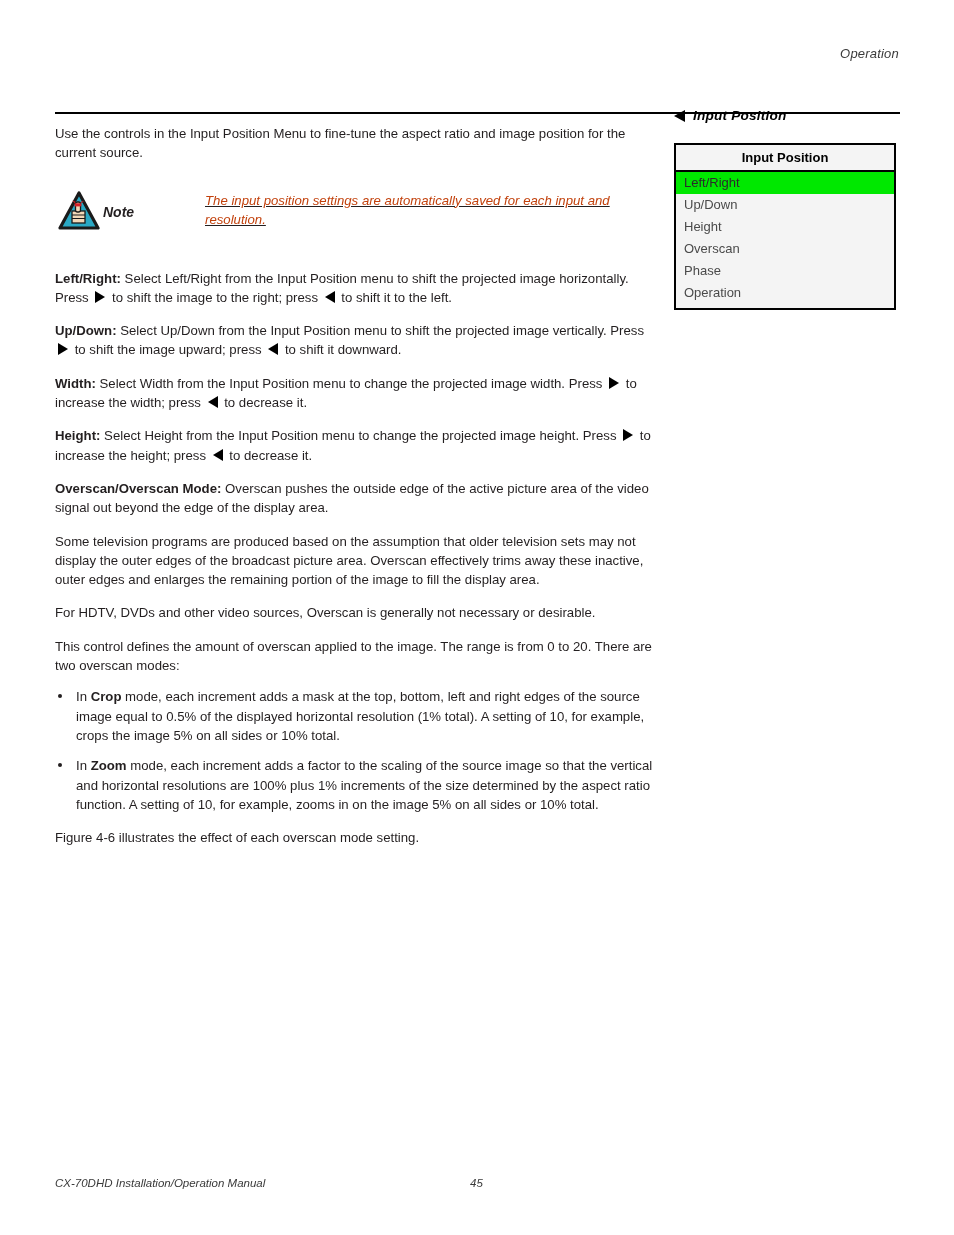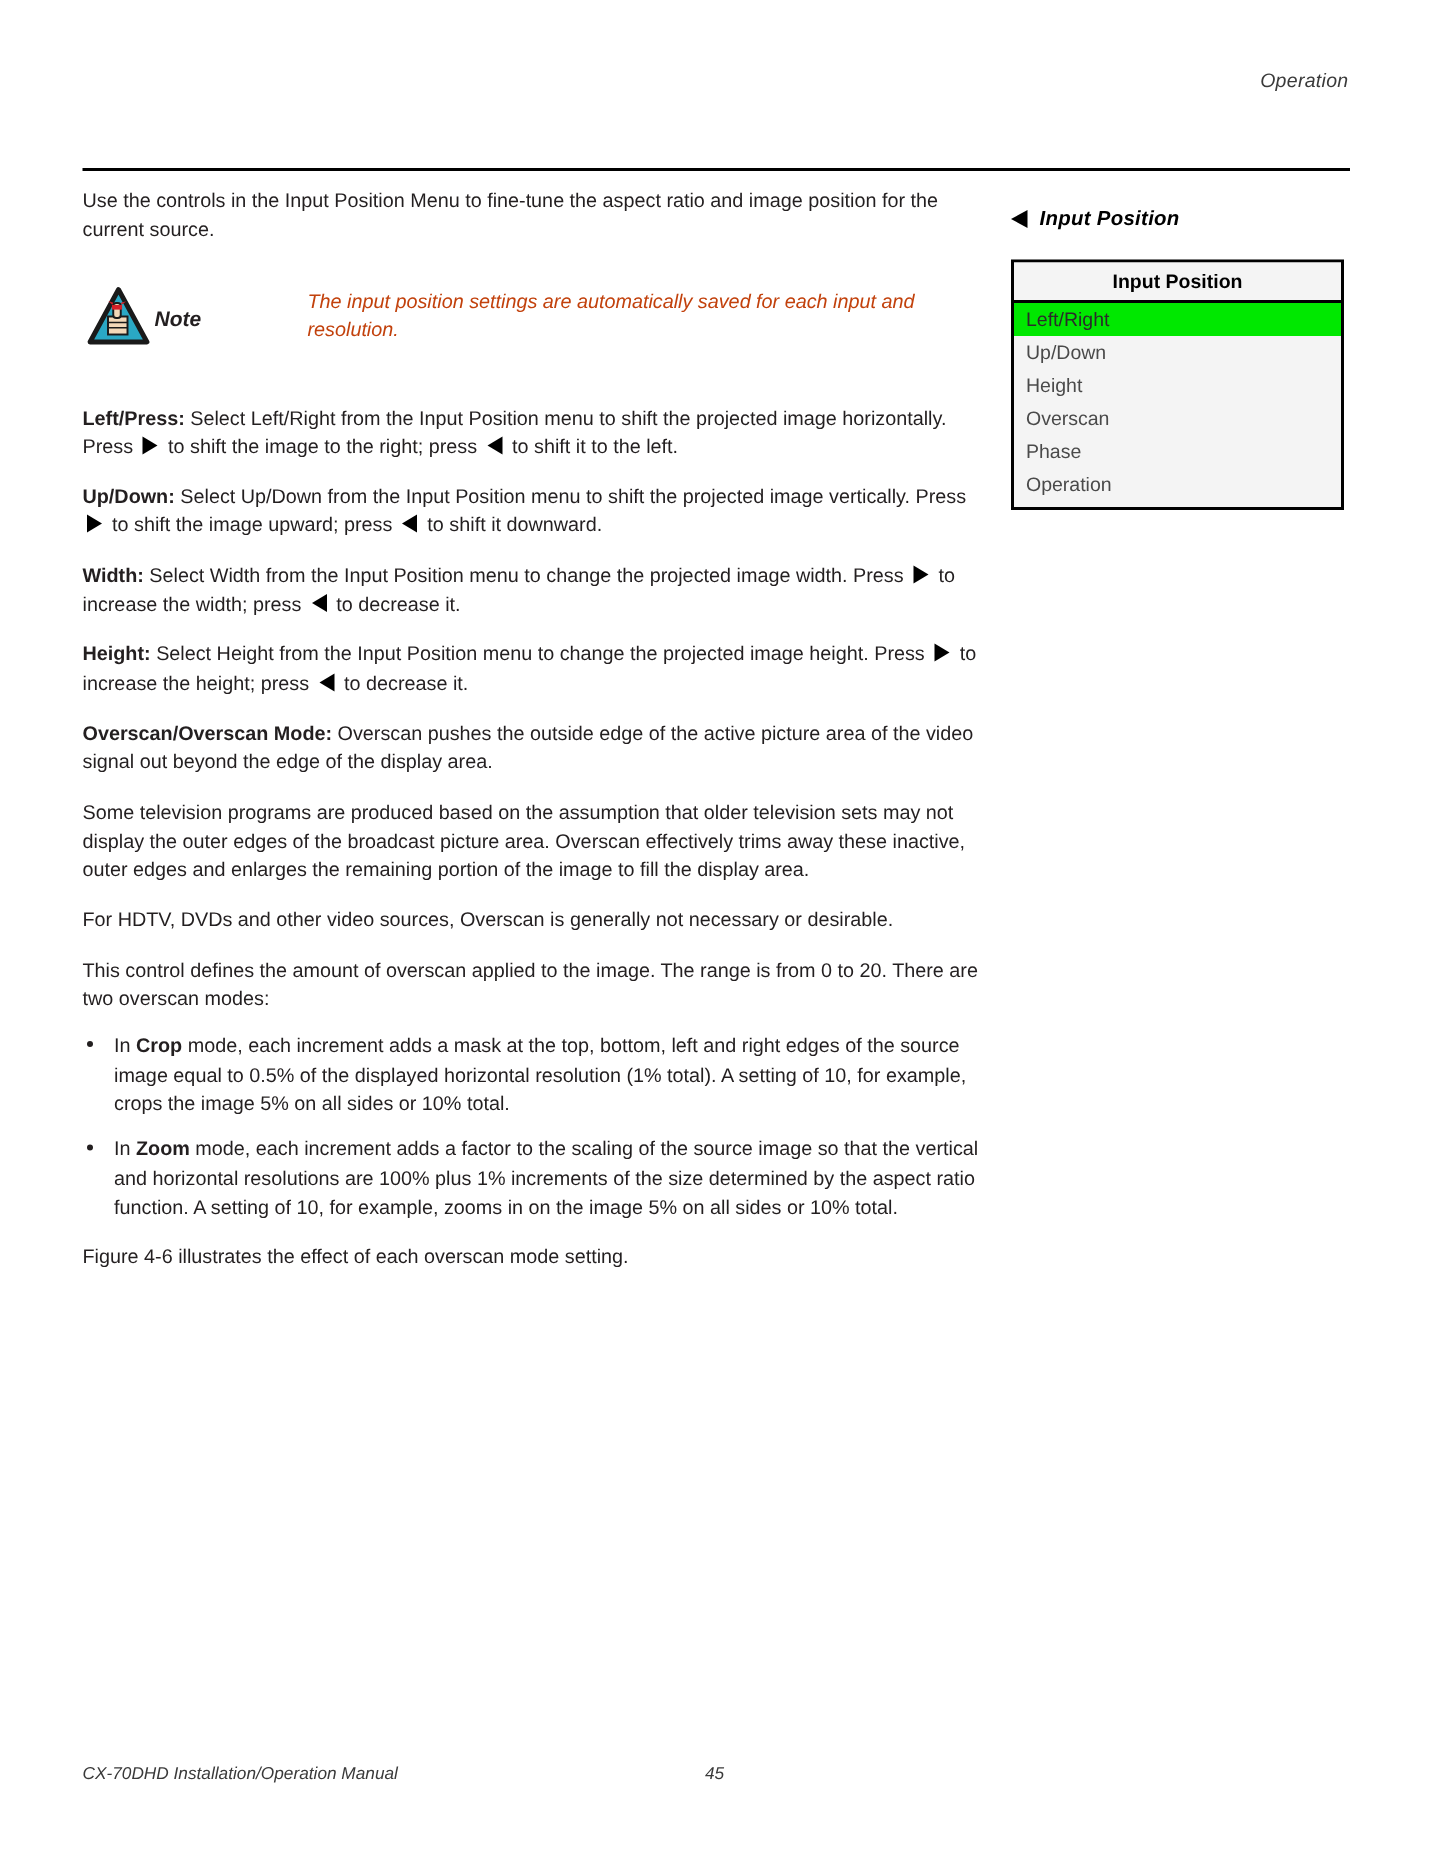--- a/index.html
+++ b/index.html
@@ -44,21 +44,21 @@
   
   .body-col {
     position: absolute;
     top: 124px;
     left: 55px;
     width: 600px;
   }
 
   .side-col {
     position: absolute;
-    top: 138px;
+    top: 108px;
     left: 674px;
     width: 226px;
   }
 
   p.para {
     margin: 0 0 14px 0;
     font-size: 13.2px;
     line-height: 19.3px;
     color: #231f20;
   }
@@ -82,20 +82,21 @@
     border-top: 6px solid transparent;
     border-bottom: 6px solid transparent;
     border-right: 10px solid #000;
   }
 
   
   .note-block {
     position: relative;
     margin: 28px 0 30px 0;
     min-height: 48px;
+    text-decoration: underline;
   }
   .note-icon-wrap {
     position: absolute;
     left: 3px;
     top: 0;
     width: 42px;
     height: 40px;
   }
   .note-label {
     position: absolute;
@@ -230,21 +231,21 @@
 
           <rect x="16.6" y="12.3" width="6.8" height="3.1" fill="#d42027"></rect>
           <path d="M16.8 12.2 L14.2 9.6 L17.6 10.8 Z" fill="#d42027"></path>
           <path d="M23.2 12.2 L26.2 9.8 L22.6 10.9 Z" fill="#d42027"></path>
         </svg>
       </span>
       <span class="note-label">Note</span>
       <div class="note-text">The input position settings are automatically saved for each input and resolution.</div>
     </div>
 
-    <p class="para"><span class="lead">Left/Press:</span><span> Select Left/Right from the Input Position menu to shift the projected image horizontally. Press </span><span class="tri tri-right"></span><span> to shift the image to the right; press </span><span class="tri tri-left"></span><span> to shift it to the left.</span></p>
+    <p class="para"><span class="lead">Left/Right:</span><span> Select Left/Right from the Input Position menu to shift the projected image horizontally. Press </span><span class="tri tri-right"></span><span> to shift the image to the right; press </span><span class="tri tri-left"></span><span> to shift it to the left.</span></p>
 
     <p class="para"><span class="lead">Up/Down:</span><span> Select Up/Down from the Input Position menu to shift the projected image vertically. Press </span><span class="tri tri-right"></span><span> to shift the image upward; press </span><span class="tri tri-left"></span><span> to shift it downward.</span></p>
 
     <p class="para"><span class="lead">Width:</span><span> Select Width from the Input Position menu to change the projected image width. Press </span><span class="tri tri-right"></span><span> to increase the width; press </span><span class="tri tri-left"></span><span> to decrease it.</span></p>
 
     <p class="para"><span class="lead">Height:</span><span> Select Height from the Input Position menu to change the projected image height. Press </span><span class="tri tri-right"></span><span> to increase the height; press </span><span class="tri tri-left"></span><span> to decrease it.</span></p>
 
     <p class="para"><span class="lead">Overscan/Overscan Mode:</span><span> Overscan pushes the outside edge of the active picture area of the video signal out beyond the edge of the display area.</span></p>
 
     <p class="para">Some television programs are produced based on the assumption that older television sets may not display the outer edges of the broadcast picture area. Overscan effectively trims away these inactive, outer edges and enlarges the remaining portion of the image to fill the display area.</p>

